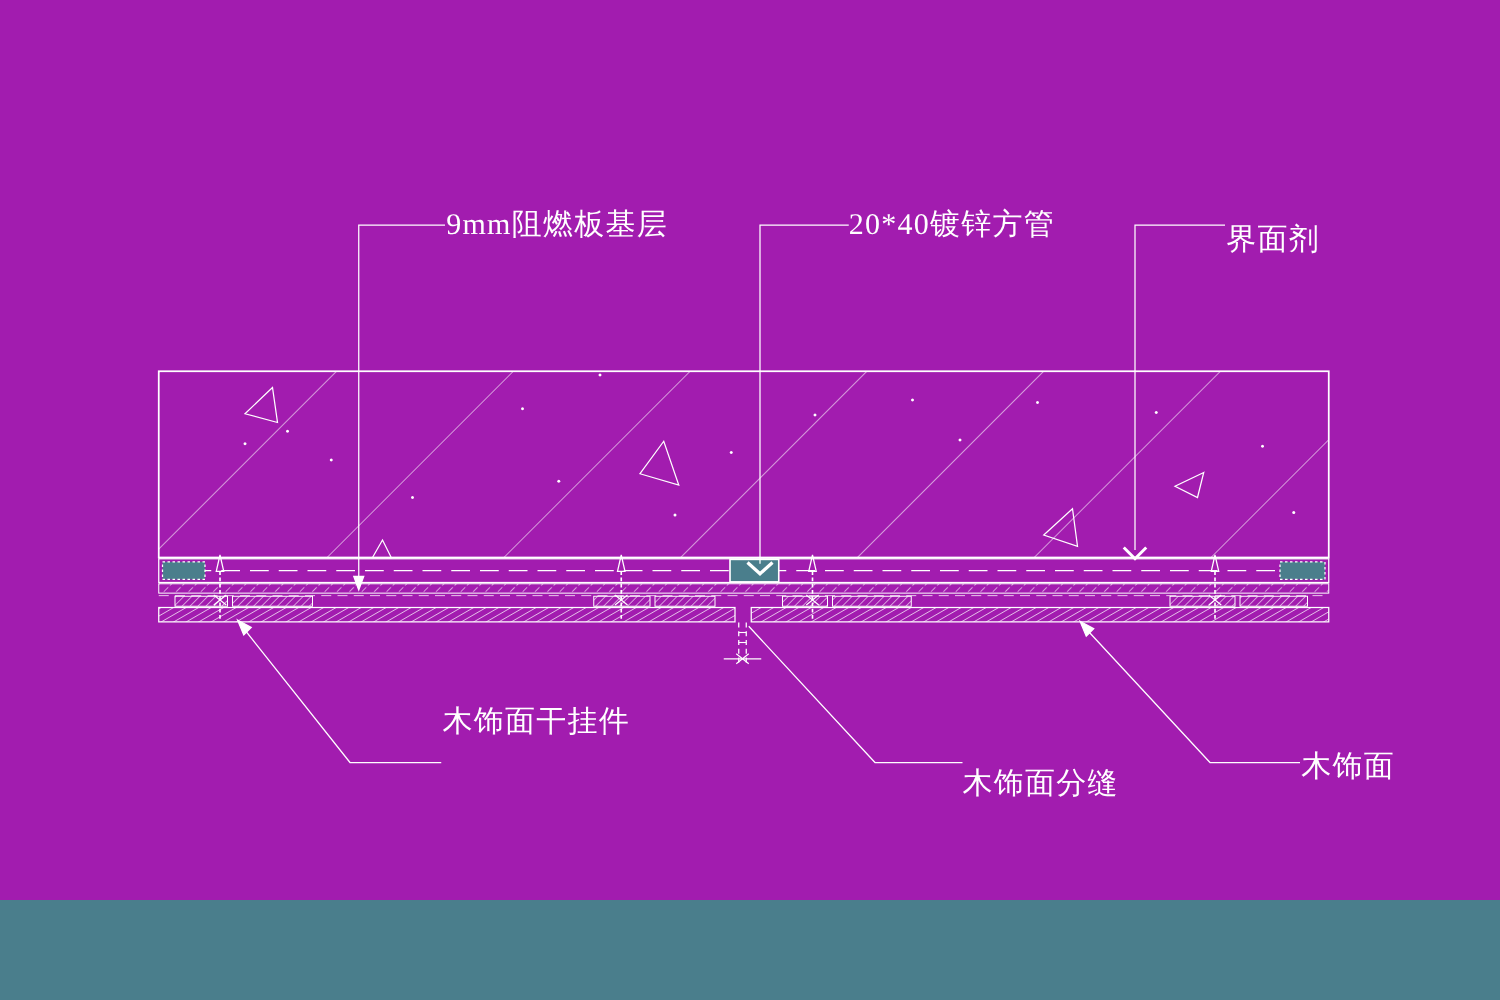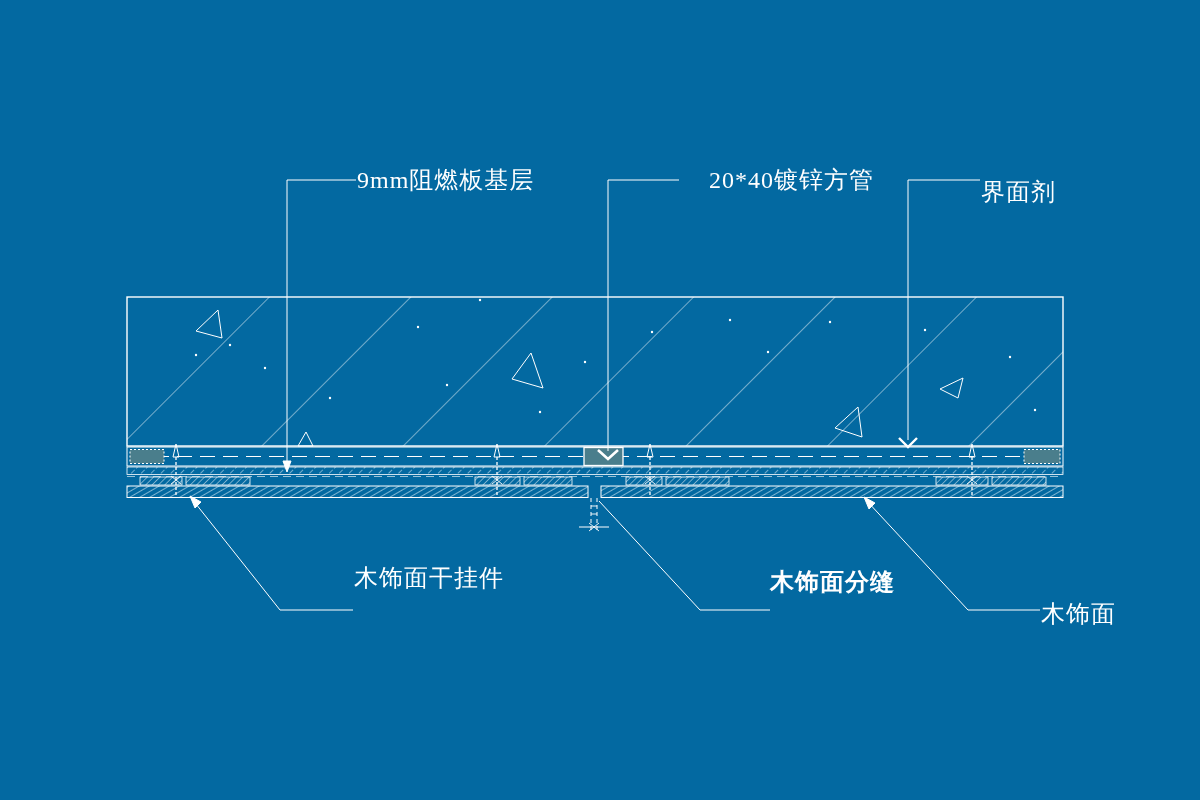--- a/index.html
+++ b/index.html
@@ -1,19 +1,19 @@
 <!DOCTYPE html>
 <html><head>
 <meta charset="utf-8">
 <style>
   html,body{margin:0;padding:0;background:#4a7e8c;}
   .stage{
     position:relative;
-    width:1200px;height:800px;
-    background:#0369a1;
+    width:1200px;height:720px;
+    background:#a21caf;
     overflow:hidden;
     font-family:"Liberation Serif","DejaVu Serif",serif;
   }
   .stage svg{position:absolute;left:0;top:0;}
   .lbl{
     position:absolute;
     color:#ffffff;
     font-size:24px;
     line-height:28px;
     letter-spacing:1px;
@@ -163,22 +163,22 @@
       </g>
       <g>
         <polyline points="1040,610 968,610 866,500"></polyline>
         <polygon points="864,497 875,503 869,509" fill="#ffffff"></polygon>
       </g>
     </g>
   </svg>
 
   <div class="lbl" style="left:357px;top:166px;">9mm阻燃板基层</div>
 
-  <div class="lbl" style="left:679px;top:166px;margin-left:30px;">20*40镀锌方管</div>
+  <div class="lbl" style="left:679px;top:166px;">20*40镀锌方管</div>
 
   <div class="lbl" style="left:981px;top:178px;">界面剂</div>
 
   <div class="lbl" style="left:354px;top:564px;">木饰面干挂件</div>
 
-  <div class="lbl" style="left:770px;top:568px;font-weight:bold;">木饰面分缝</div>
+  <div class="lbl" style="left:770px;top:613px;">木饰面分缝</div>
 
   <div class="lbl" style="left:1041px;top:600px;">木饰面</div>
 </div>
 
 </body></html>

